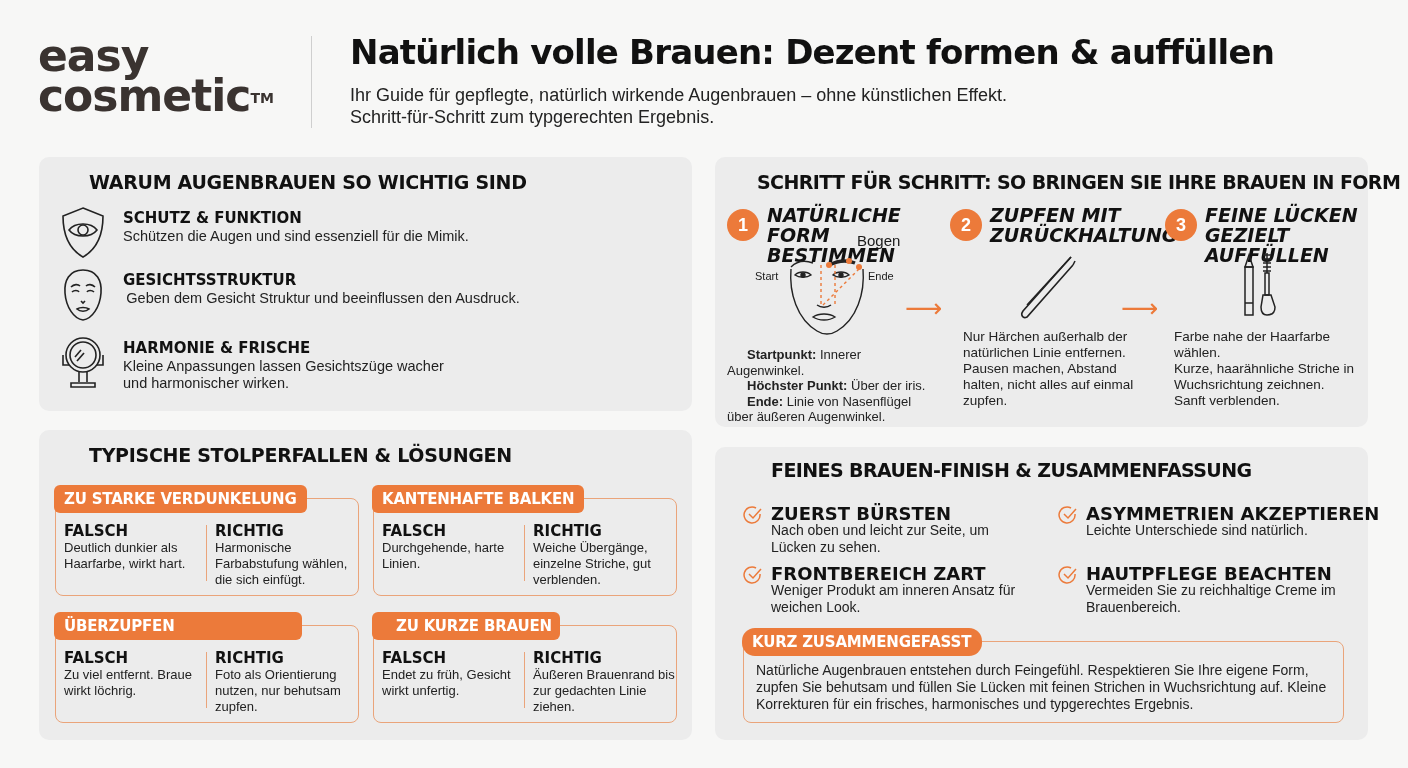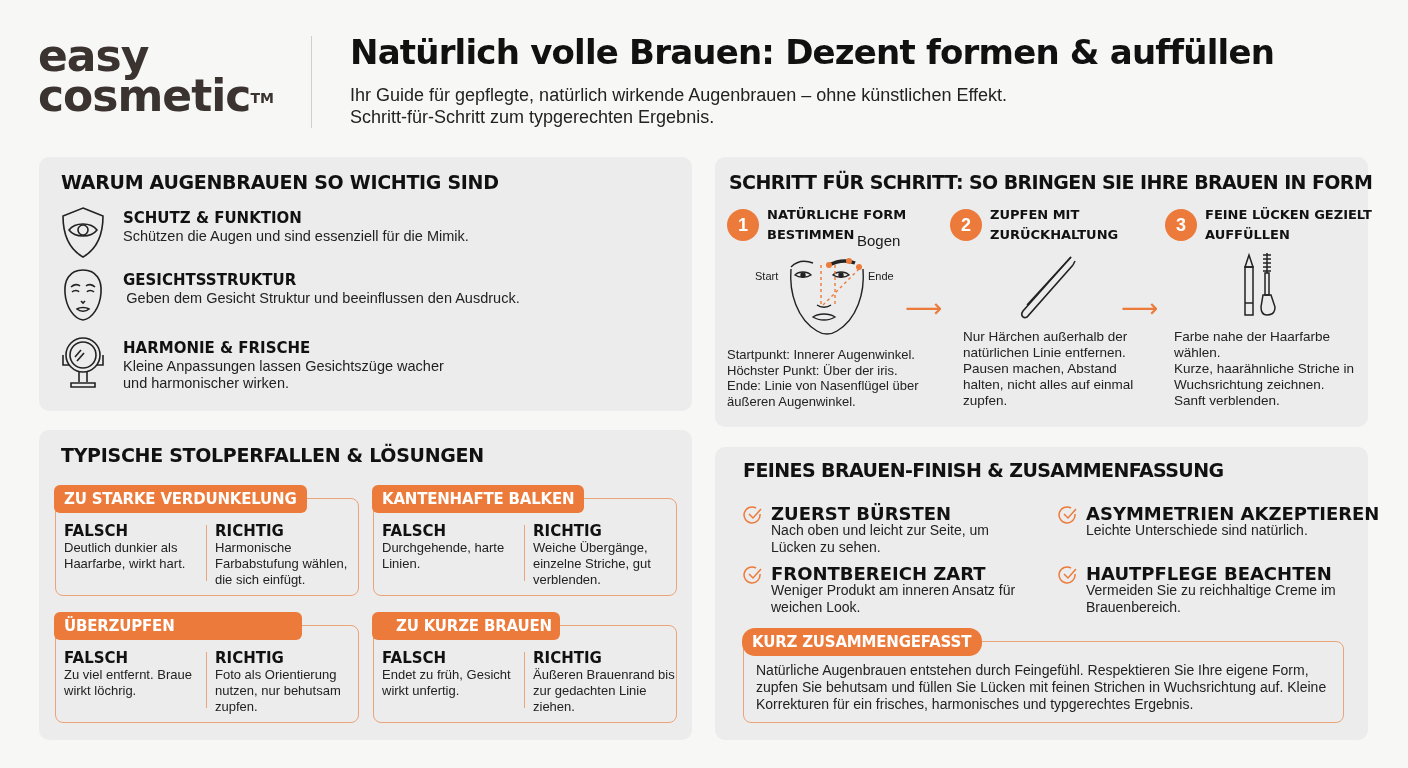--- a/index.html
+++ b/index.html
@@ -8,34 +8,34 @@
 
   
   .logo { position: absolute; left: 38px; top: 36px; font-family: "DejaVu Sans", sans-serif; font-weight: bold; color: #3a3330; font-size: 44px; line-height: 40px; letter-spacing: -1px; }
   .logo .tm { font-size: 14px; vertical-align: top; position: relative; top: 2px; letter-spacing: 0; }
   .header-divider { position: absolute; left: 311px; top: 36px; width: 1px; height: 92px; background: #cfcfcf; }
   .page-title { position: absolute; left: 350px; top: 32px; font-family: "DejaVu Sans", sans-serif; font-weight: bold; font-size: 34px; letter-spacing: -0.8px; color: #111; white-space: nowrap; }
   .page-subtitle { position: absolute; left: 350px; top: 84px; font-size: 18px; line-height: 22px; color: #222; }
 
   
   .panel { position: absolute; background: #ececec; border-radius: 10px; }
-  .panel-title { position: absolute; font-family: "DejaVu Sans", sans-serif; font-weight: bold; font-size: 19px; letter-spacing: -0.3px; color: #111; white-space: nowrap; }
+  .panel-title { position: absolute; font-family: "DejaVu Sans", sans-serif; font-weight: bold; font-size: 19px; letter-spacing: -0.3px; color: #111; white-space: nowrap; margin-left: 28px; }
 
   
   .why-item { position: absolute; left: 20px; width: 620px; height: 60px; }
   .why-icon { position: absolute; left: 0; top: 0; width: 48px; height: 56px; }
   .why-head { position: absolute; left: 64px; top: 4px; font-family: "DejaVu Sans", sans-serif; font-weight: bold; font-size: 15px; color: #111; }
   .why-text { position: absolute; left: 64px; top: 23px; font-size: 14.5px; line-height: 17px; color: #222; width: 400px; }
 
   
   .step { position: absolute; top: 48px; width: 210px; }
   .step-badge { position: absolute; left: 0; top: 4px; width: 32px; height: 32px; border-radius: 50%; background: #ec7a3a; color: #fff; font-weight: bold; font-size: 18px; text-align: center; line-height: 32px; }
-  .step-head { position: absolute; left: 40px; top: 0; font-family: "DejaVu Sans", sans-serif; font-weight: bold; font-size: 13px; line-height: 20px; color: #111; width: 180px; }
+  .step-head { position: absolute; left: 40px; top: 0; font-family: "DejaVu Sans", sans-serif; font-weight: bold; font-size: 19px; line-height: 20px; color: #111; width: 180px; font-style: italic; }
   .step-text { position: absolute; font-size: 13.5px; line-height: 16px; color: #222; }
-  .step-text b { font-weight: normal; }
+  .step-text b { font-weight: bold; margin-left: 20px; }
   .arrow { position: absolute; color: #ec7a3a; font-size: 26px; line-height: 26px; }
 
   
   .pit { position: absolute; width: 304px; height: 98px; border: 1.5px solid #eaa47a; border-radius: 8px; }
   .pit-label { position: absolute; left: -2px; top: -14px; height: 28px; padding: 0 10px; background: #ec7a3a; color: #fff; font-weight: bold; font-family: "DejaVu Sans", sans-serif; font-size: 15px; line-height: 28px; border-radius: 6px; white-space: nowrap; letter-spacing: -0.2px; }
   .pit-col { position: absolute; top: 24px; width: 146px; }
   .pit-col.left { left: 8px; }
   .pit-col.right { left: 159px; }
   .pit-col-head { font-family: "DejaVu Sans", sans-serif; font-weight: bold; font-size: 15px; line-height: 17px; color: #111; }
   .pit-col-text { font-size: 13px; line-height: 16px; color: #222; }

